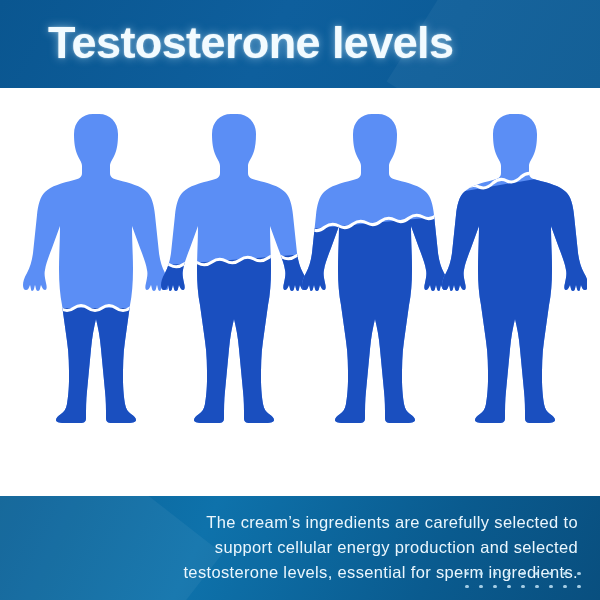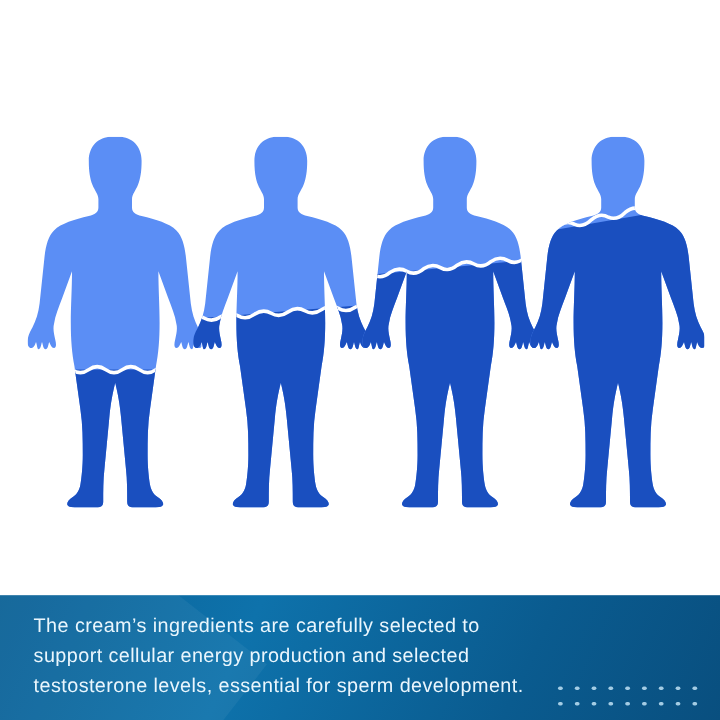--- a/index.html
+++ b/index.html
@@ -99,26 +99,26 @@
     top: -50px;
     width: 260px;
     height: 260px;
     background: rgba(255,255,255,0.05);
     transform: rotate(38deg);
   }
   .footer-text {
     position: absolute;
     left: 0; top: 14px;
     width: 596px;
-    text-align: left;
+    text-align: right;
     color: #eaf6fd;
     font-size: 16.5px;
     line-height: 25px;
     letter-spacing: 0.35px;
-    padding: 0 28px;
+    padding: 0 18px;
     box-sizing: border-box;
   }
   .footer-text .ft-line { display: block; white-space: nowrap; }
 
   .dot-grid {
     position: absolute;
     right: 14px;
     bottom: 7px;
     display: grid;
     grid-template-columns: repeat(9, 14px);
@@ -133,20 +133,23 @@
     border-radius: 50%;
     background: #bfe2f5;
     opacity: 0.85;
   }
 </style>
 </head>
 <body>
 
 <div id="infographic">
 
+  <div class="header-band">
+    <div class="header-title">Testosterone levels</div>
+  </div>
 
   <div class="figures-stage">
 
     <div class="figure-slot" style="left:18px;">
       <svg viewBox="0 0 150 330" xmlns="http://www.w3.org/2000/svg">
         <defs>
           <clipPath id="bodyClip1">
             <path d="M75 6 c-11 0 -19 8 -19 20 c0 9 1 15 3 20 c2 5 5 8 5 12 l0 7 c0 4 -3 6 -8 7
                      c-12 3 -23 6 -29 12 c-5 5 -7 13 -8 23 l-4 38 c-1 8 -3 14 -6 20 c-3 5 -4 9 -4 12
                      c0 3 1 5 3 5 c2 0 3 -2 4 -5 c1 3 1 6 2 6 c2 0 2 -3 3 -6 c1 3 1 6 3 6 c2 0 2 -3 3 -6
@@ -261,21 +264,21 @@
 
     <div class="week-label" style="left:151px;">WEEK 1</div>
     <div class="week-label" style="left:295px;">WEEK 2</div>
     <div class="week-label" style="left:433px;">WEEK 3</div>
   </div>
 
   <div class="footer-band">
     <div class="footer-text">
       <span class="ft-line">The cream’s ingredients are carefully selected to</span>
       <span class="ft-line">support cellular energy production and selected</span>
-      <span class="ft-line">testosterone levels, essential for sperm development.</span>
+      <span class="ft-line">testosterone levels, essential for sperm ingredients.</span>
     </div>
     <div class="dot-grid">
       <span></span>
         <span></span>
       <span></span>
         <span></span>
       <span></span>
         <span></span>
       <span></span>
         <span></span>

